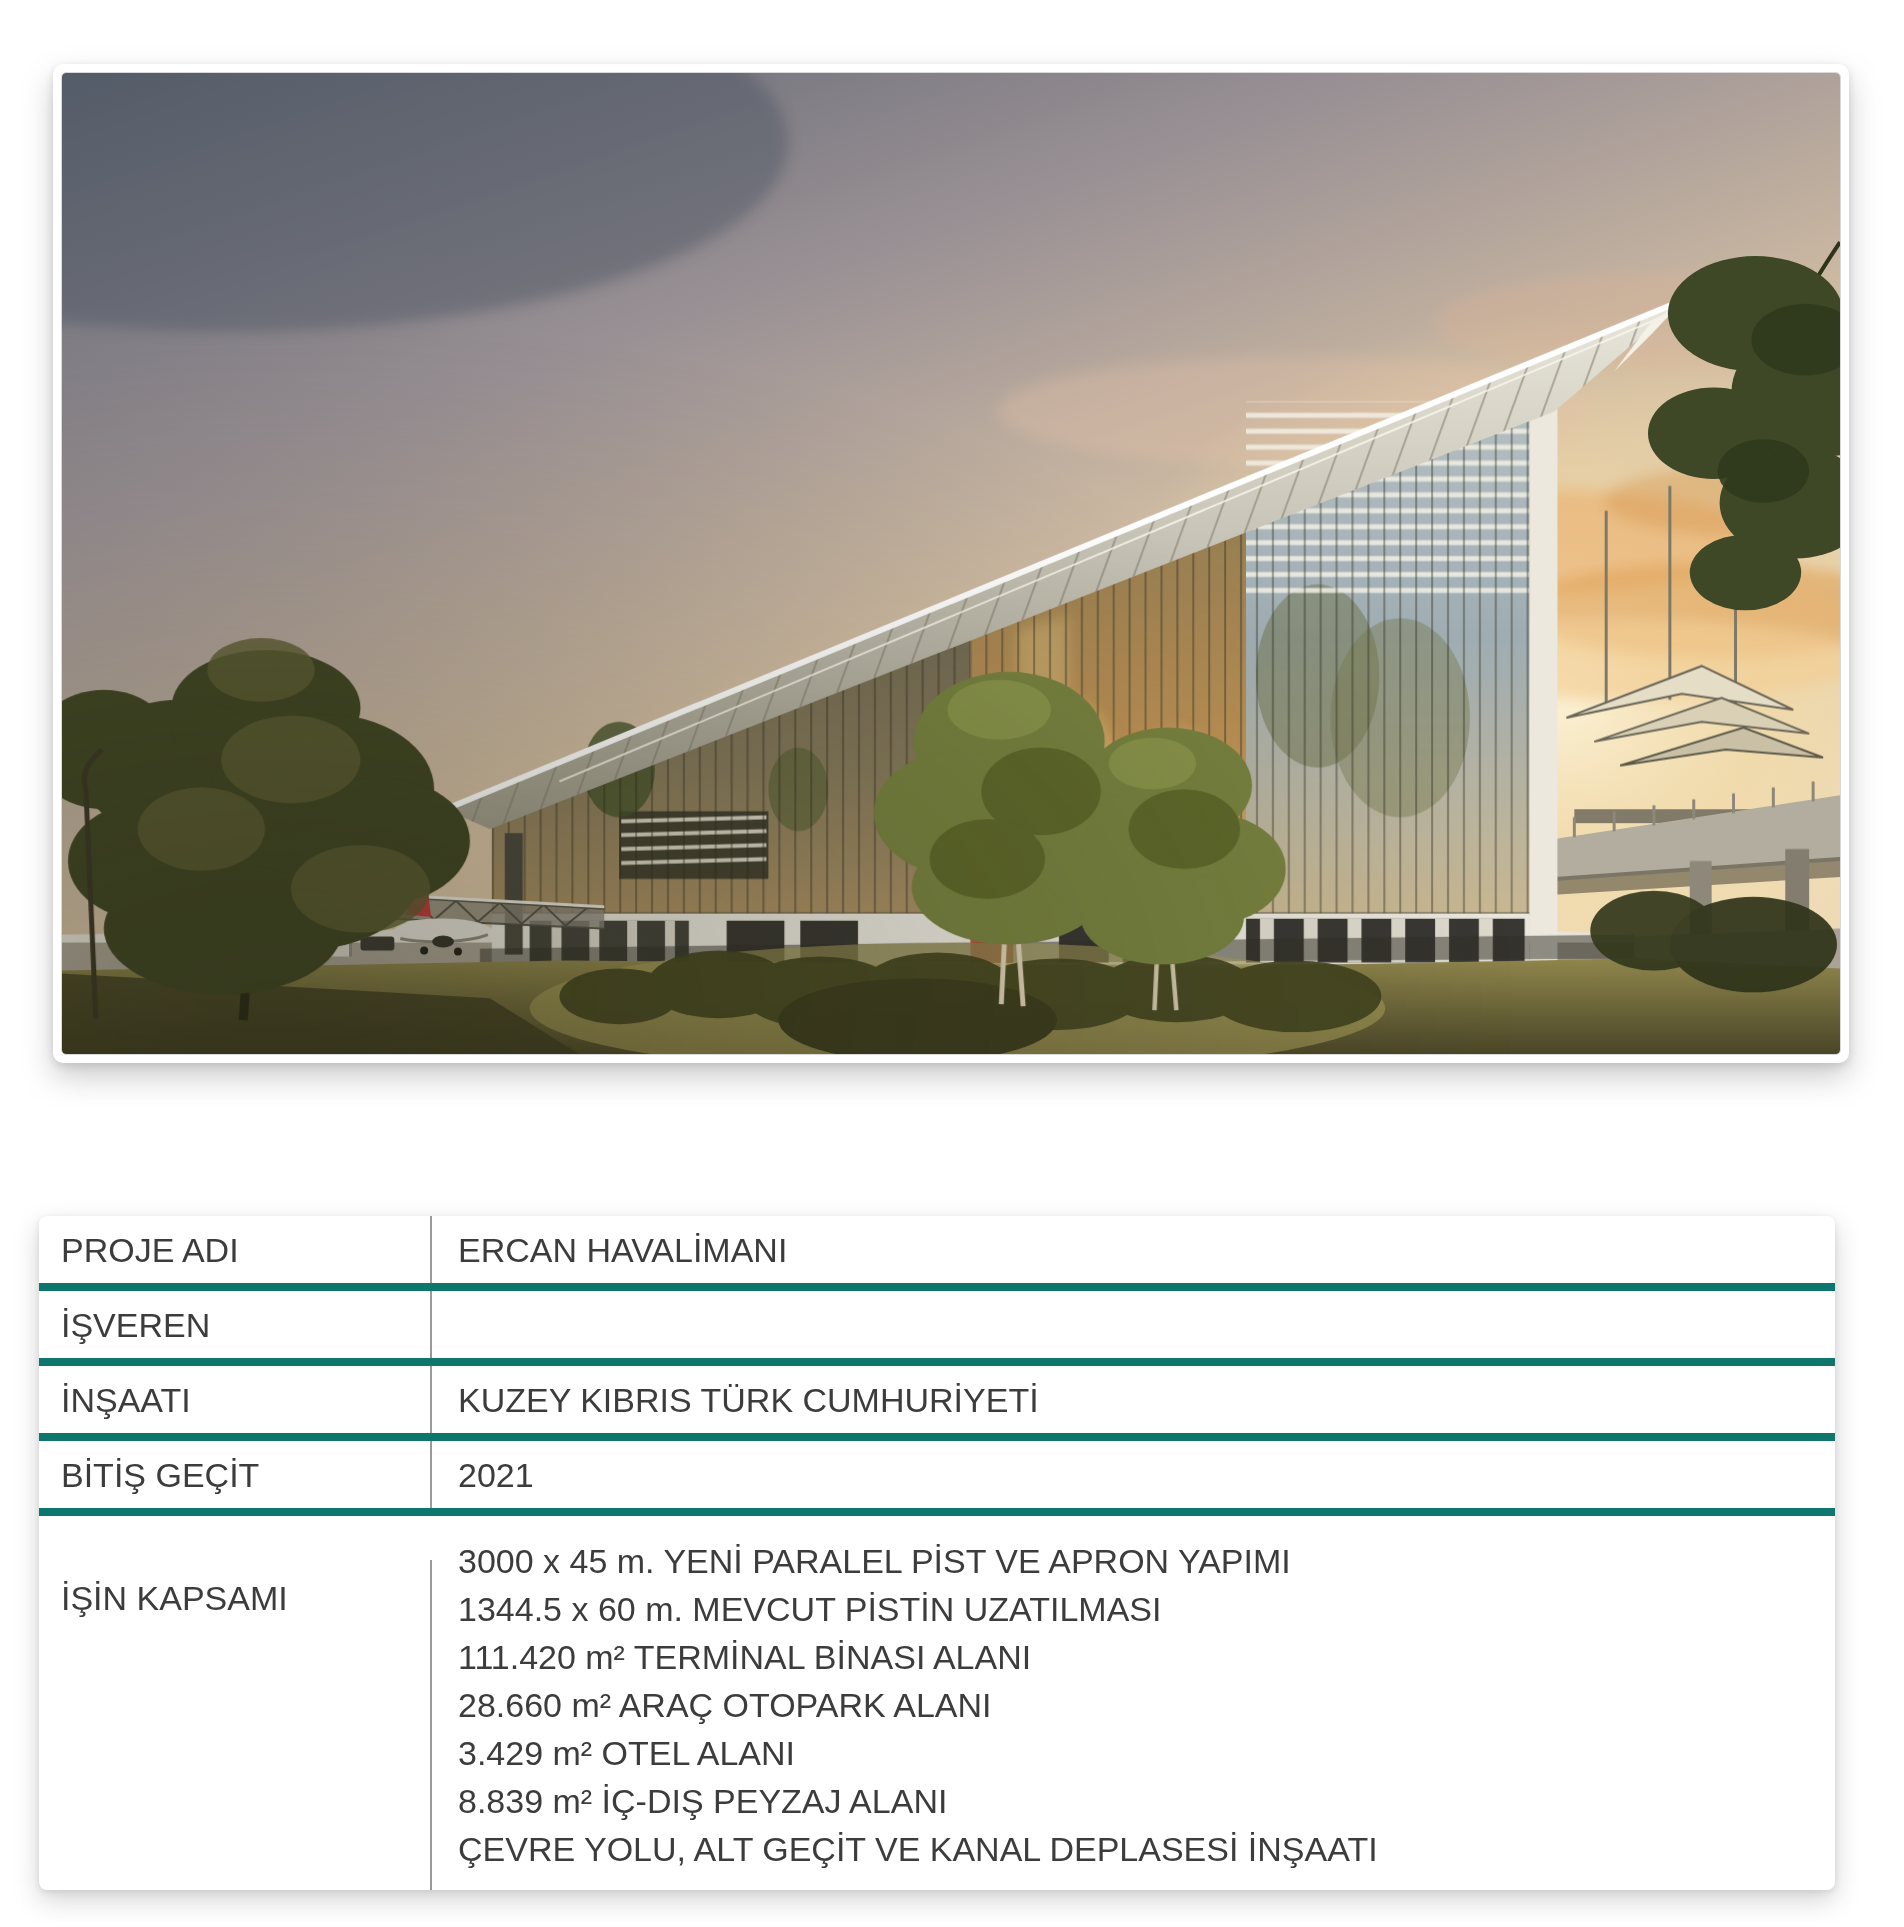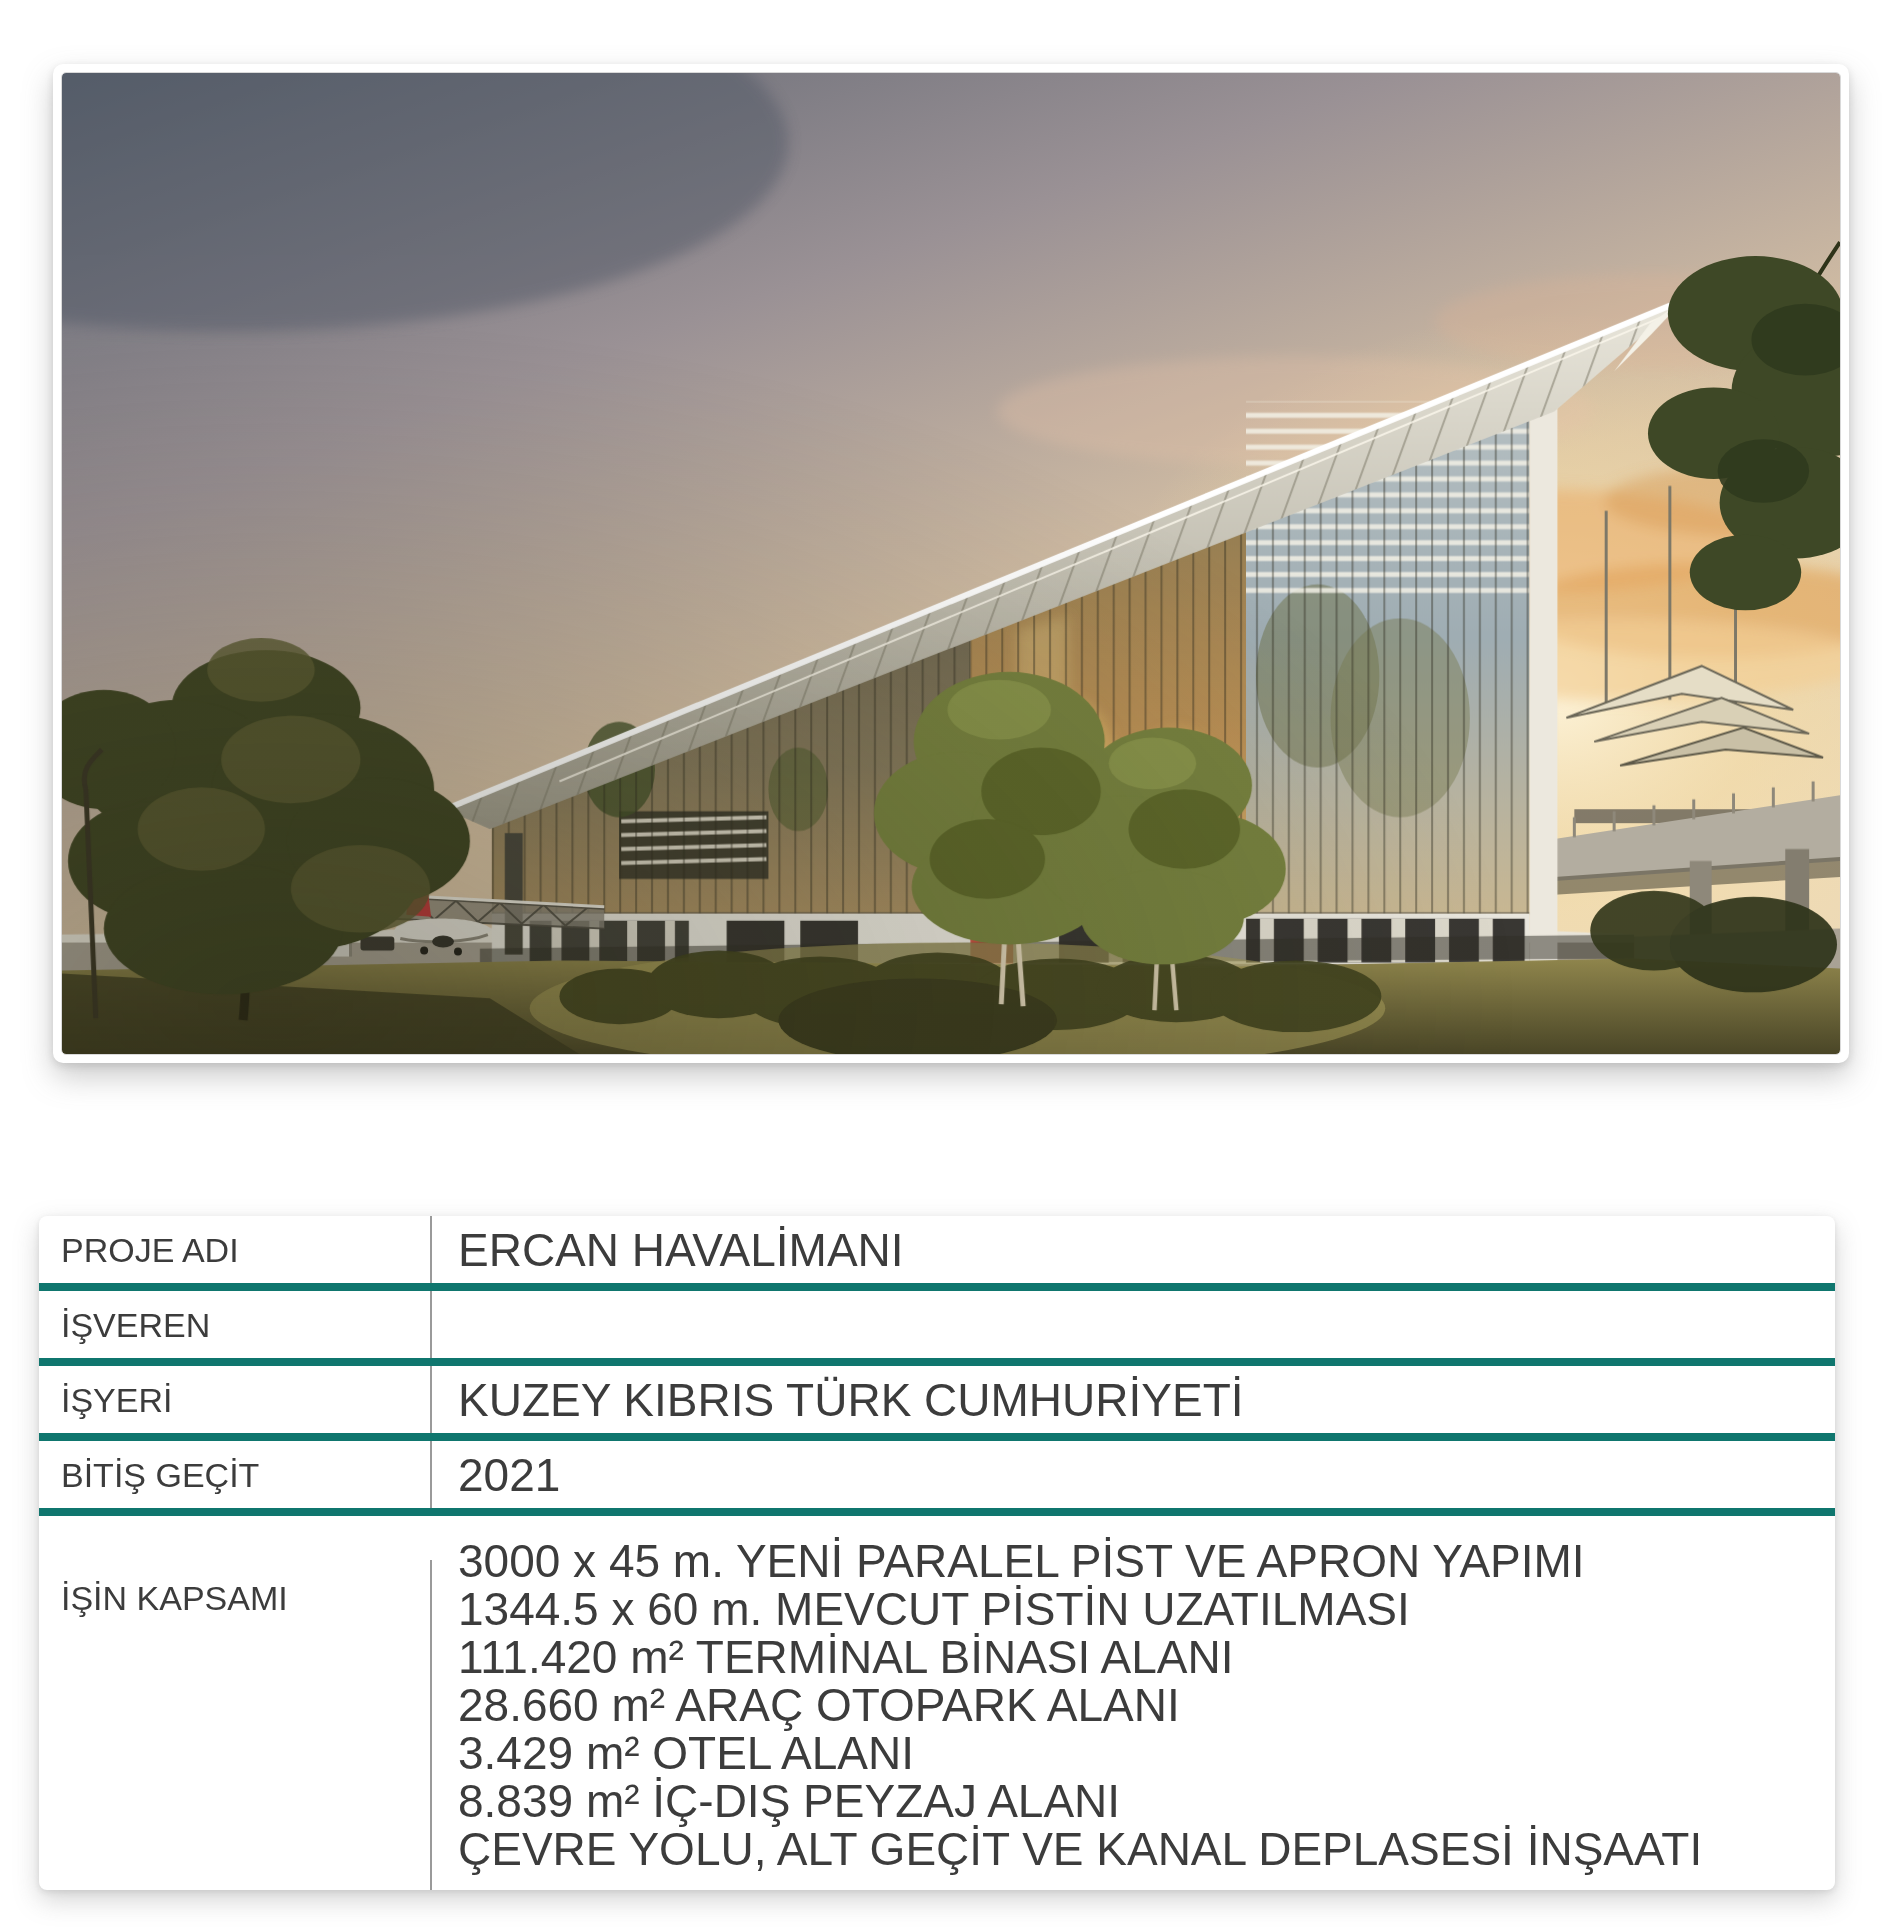--- a/index.html
+++ b/index.html
@@ -31,21 +31,21 @@
   .t-row:first-child{border-top:none;}
   .t-label{
     box-sizing:border-box;display:flex;align-items:center;
     min-height:67px;padding-left:22px;padding-right:10px;
     border-right:2px solid #9a9a9a;
     color:#3c3c3c;font-size:34px;line-height:40px;
   }
   .t-value{
     box-sizing:border-box;display:flex;align-items:center;
     min-height:67px;padding-left:26px;padding-right:20px;
-    color:#3c3c3c;font-size:46px;line-height:40px;
+    color:#3c3c3c;font-size:34px;line-height:40px;
   }
   .t-row.multi .t-label{align-items:flex-start;padding-top:18px;margin-top:44px;}
   .t-row.multi .t-value{display:block;padding-top:21px;padding-bottom:17px;}
   .t-row.multi .t-value .line{line-height:48px;white-space:nowrap;}
 </style>
 </head>
 <body>
 
 <div class="photo-card">
   <div class="frame">
@@ -340,21 +340,21 @@
   <div class="t-row">
     <div class="t-label">PROJE ADI</div>
     <div class="t-value">ERCAN HAVALİMANI</div>
   </div>
 
   <div class="t-row">
     <div class="t-label">İŞVEREN</div>
   </div>
 
   <div class="t-row">
-    <div class="t-label">İŞYERİ</div>
+    <div class="t-label">İNŞAATI</div>
     <div class="t-value">KUZEY KIBRIS TÜRK CUMHURİYETİ</div>
   </div>
 
   <div class="t-row">
     <div class="t-label">BİTİŞ GEÇİT</div>
     <div class="t-value">2021</div>
   </div>
 
   <div class="t-row multi">
     <div class="t-label">İŞİN KAPSAMI</div>

